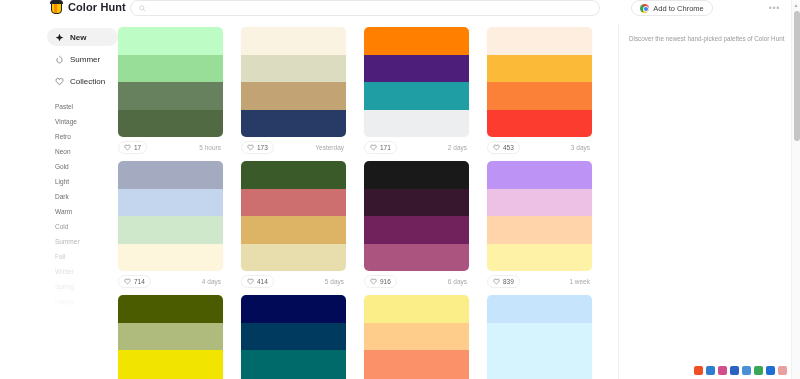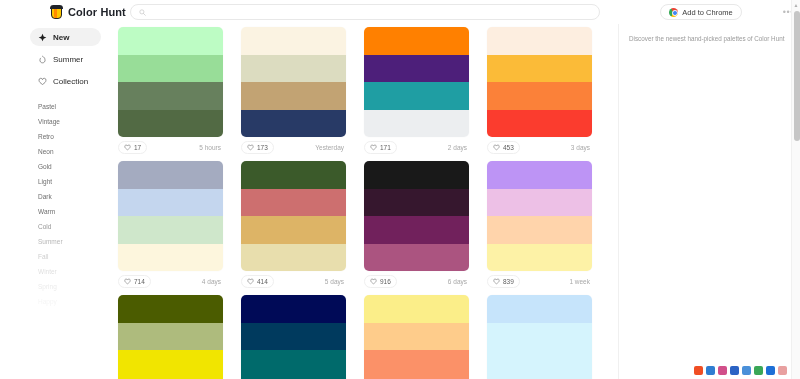--- a/index.html
+++ b/index.html
@@ -8,21 +8,21 @@
     overflow: hidden;
     background: #fff;
     font-family: "Liberation Sans", sans-serif;
     color: #222;
   }
   .app { position: relative; width: 800px; height: 379px; display: flex; flex-direction: column; }
 
   
   .header {
     height: 24px; min-height: 24px;
-    display: flex; align-items: center;
+    display: flex; align-items: flex-start;
     padding: 0 0 0 50px;
     background: #fff;
     position: relative; z-index: 5;
   }
   .logo-wrap { display: flex; align-items: center; gap: 5px; width: 78px; }
   .logo-mark {
     width: 13px; height: 14px; position: relative; flex: none;
   }
   .logo-mark .lm-body {
     position: absolute; left: 1px; top: 3px; width: 11px; height: 11px;
@@ -53,40 +53,40 @@
   }
   .search-icon { width: 7px; height: 7px; flex: none; opacity: .45; }
   .search-input {
     border: none; outline: none; background: transparent;
     font-family: "Liberation Sans", sans-serif;
     font-size: 7.5px; color: #555; width: 100%;
     padding: 0;
   }
   .search-input::placeholder { color: #aeaeae; }
 
-  .header-right { margin-left: auto; display: flex; align-items: center; gap: 1px; }
+  .header-right { margin-left: auto; display: flex; align-items: center; gap: 16px; padding-right: 14px; }
   .chrome-btn {
     display: flex; align-items: center; gap: 4px;
     height: 16px; padding: 0 8px;
     border: 1px solid #e8e8e8; border-radius: 9px;
     font-size: 7.5px; color: #3c3c3c; background: #fff;
     cursor: pointer;
   }
   .chrome-logo { width: 9px; height: 9px; border-radius: 50%; position: relative; overflow: hidden; flex: none;
     background: conic-gradient(from -30deg, #ea4335 0deg 120deg, #fbbc05 120deg 240deg, #34a853 240deg 360deg); }
   .chrome-logo::after { content:""; position:absolute; left:2.6px; top:2.6px; width:3.8px; height:3.8px; border-radius:50%; background:#4285f4; border:.7px solid #fff; }
   .dots-btn { font-size: 9px; color: #bdbdbd; letter-spacing: .6px; padding: 0 6px; cursor: pointer; margin-left: 34px; }
 
   
   .body { flex: 1; display: flex; min-height: 0; position: relative; }
 
   
   .sidebar {
     width: 118px; flex: none;
-    padding: 4px 0 0 30px;
+    padding: 4px 0 0 47px;
   }
   .nav-item {
     display: flex; align-items: center; gap: 6px;
     height: 18px; padding: 0 8px; margin-bottom: 4px;
     border-radius: 9px; cursor: pointer;
     font-size: 8px; color: #2b2b2b;
     width: 71px;
   }
   .nav-item.active { background: #f2f2f2; font-weight: bold; }
   .nav-ico { width: 9px; height: 9px; flex: none; display: block; }

